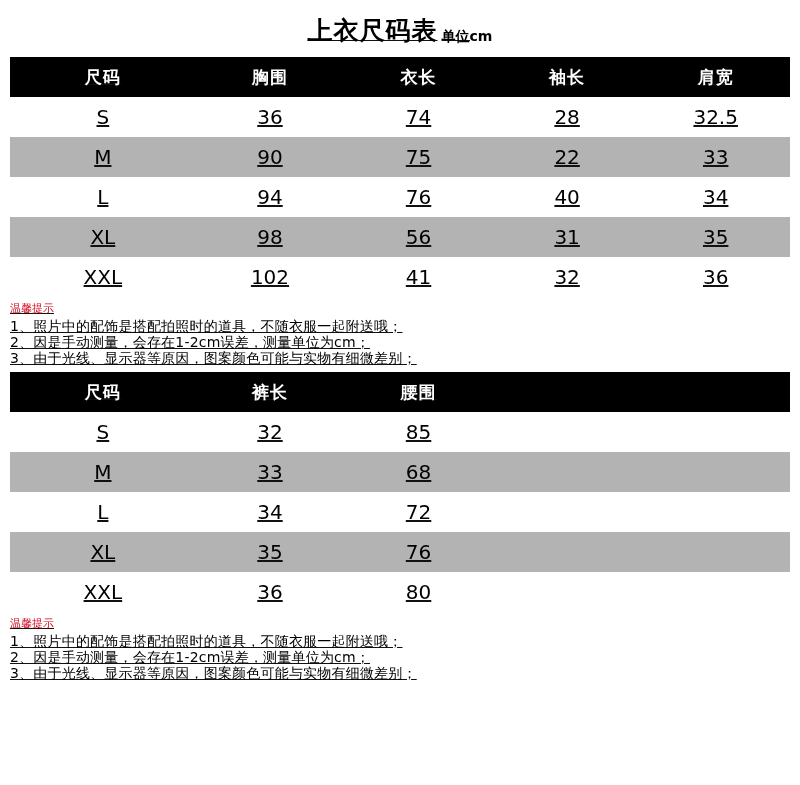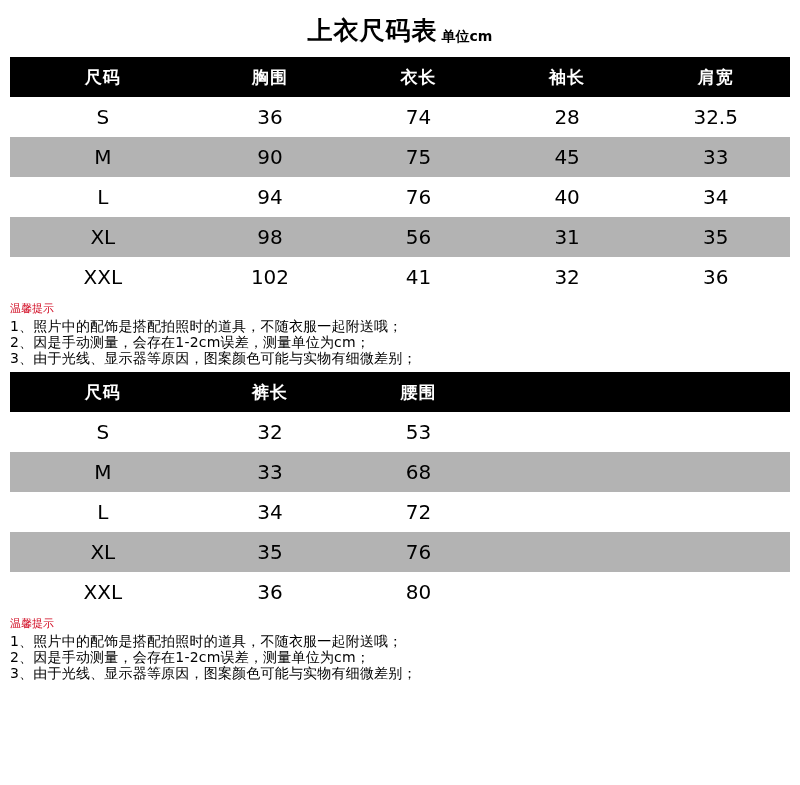--- a/index.html
+++ b/index.html
@@ -12,20 +12,21 @@
     height: 785px;
     font-family: "DejaVu Sans", "Liberation Sans", sans-serif;
     color: #111111;
     overflow: hidden;
   }
   .page {
     width: 680px;
     height: 785px;
     position: relative;
     box-sizing: border-box;
+    text-decoration: underline;
   }
   .section {
     width: 800px;
     box-sizing: border-box;
   }
   .section-title-row {
     text-align: center;
     padding-top: 14px;
     padding-bottom: 10px;
     white-space: nowrap;
@@ -137,21 +138,21 @@
             <td>S</td>
             <td>36</td>
             <td>74</td>
             <td>28</td>
             <td>32.5</td>
           </tr>
           <tr class="row-alt">
             <td>M</td>
             <td>90</td>
             <td>75</td>
-            <td>45</td>
+            <td>22</td>
             <td>33</td>
           </tr>
           <tr class="row-plain">
             <td>L</td>
             <td>94</td>
             <td>76</td>
             <td>40</td>
             <td>34</td>
           </tr>
           <tr class="row-alt">
@@ -199,21 +200,21 @@
             <th>裤长</th>
             <th>腰围</th>
             <th></th>
             <th></th>
           </tr>
         </thead>
         <tbody>
           <tr class="row-plain">
             <td>S</td>
             <td>32</td>
-            <td>53</td>
+            <td>85</td>
             <td></td>
             <td></td>
           </tr>
           <tr class="row-alt">
             <td>M</td>
             <td>33</td>
             <td>68</td>
             <td></td>
             <td></td>
           </tr>

